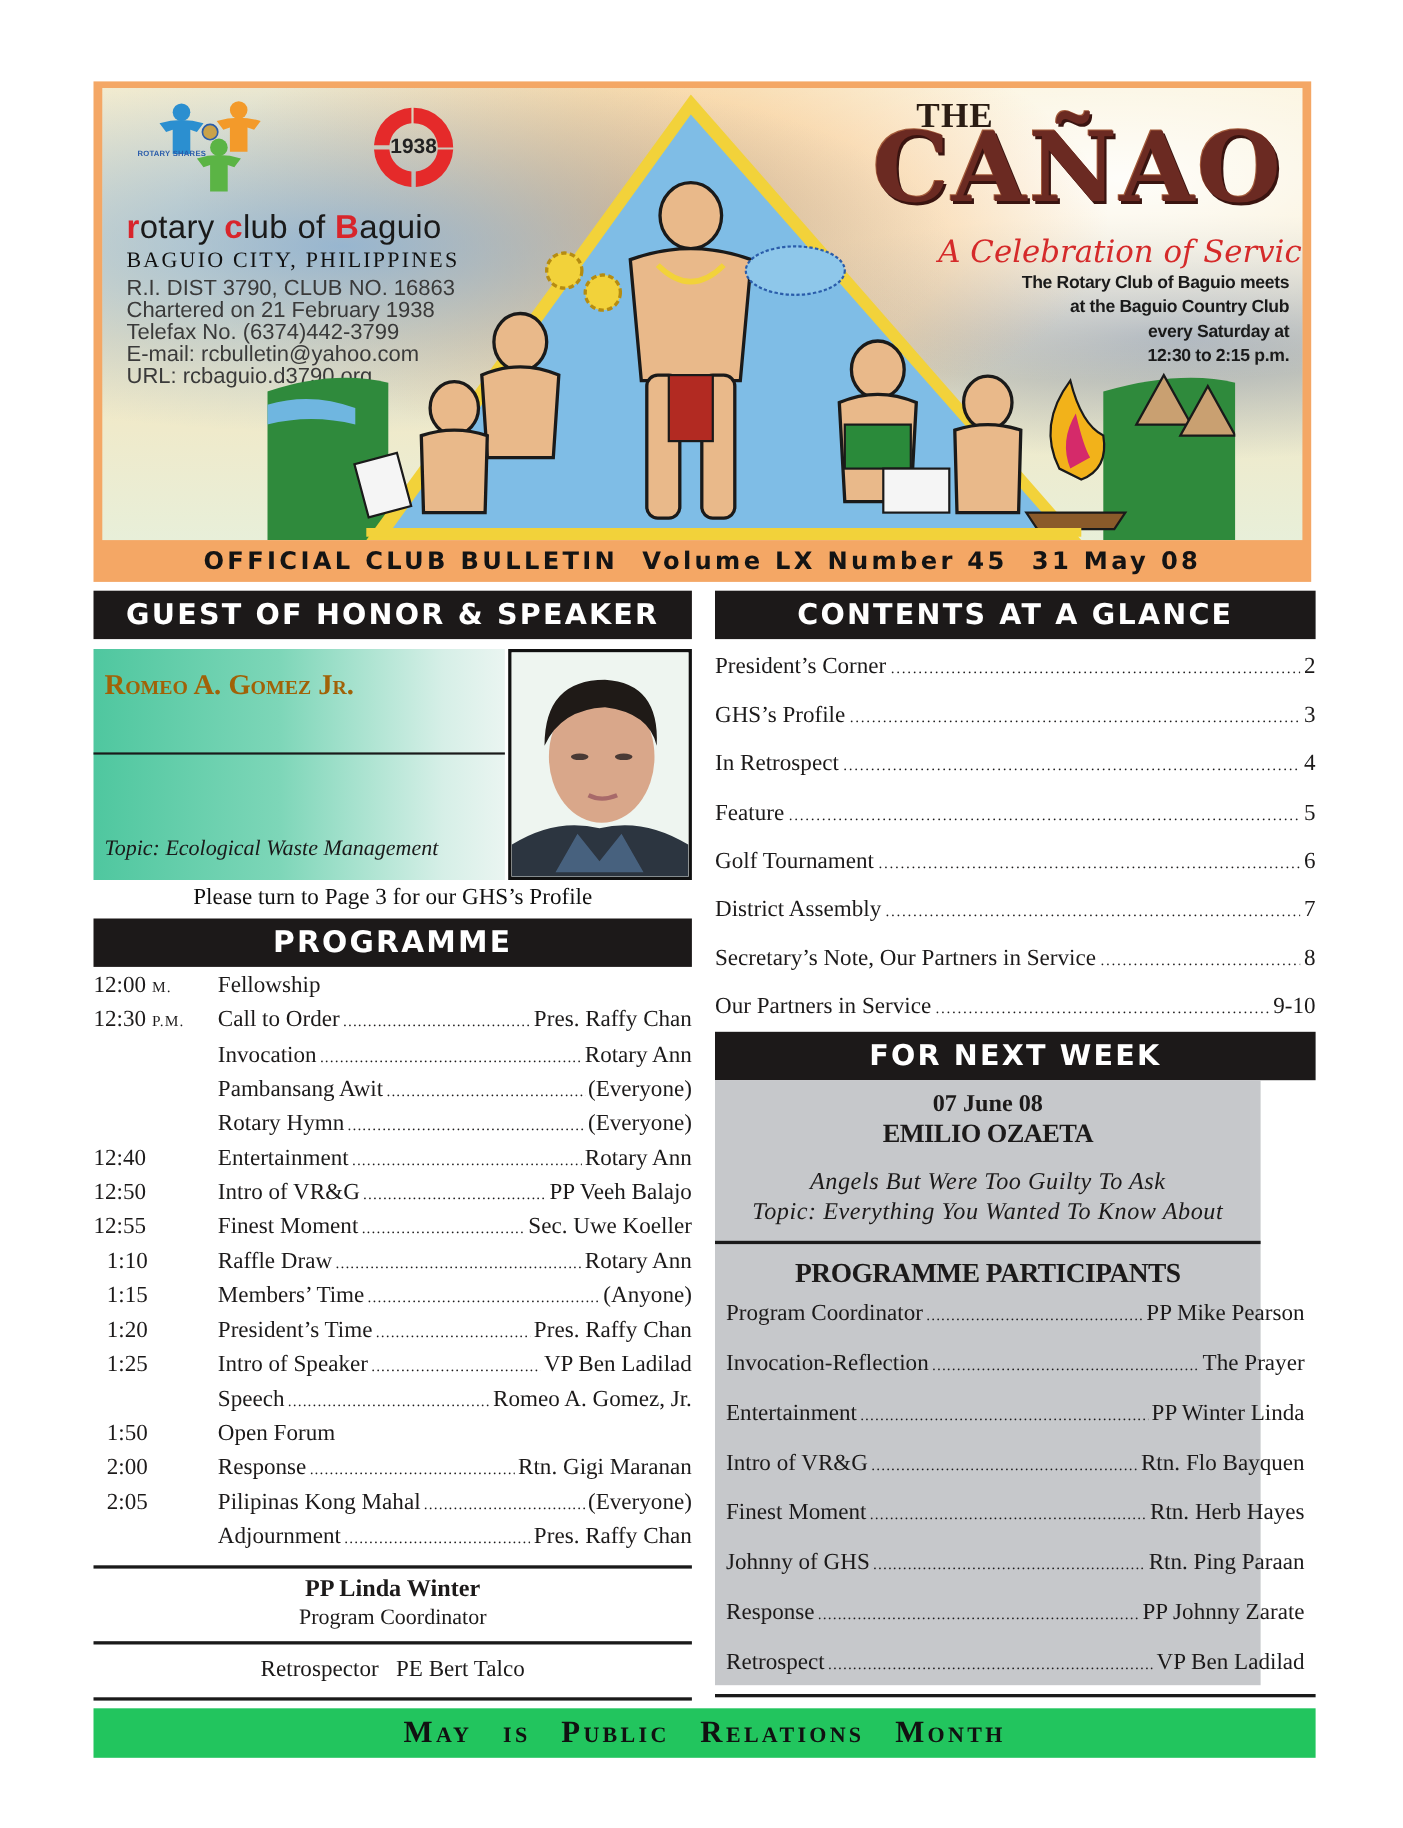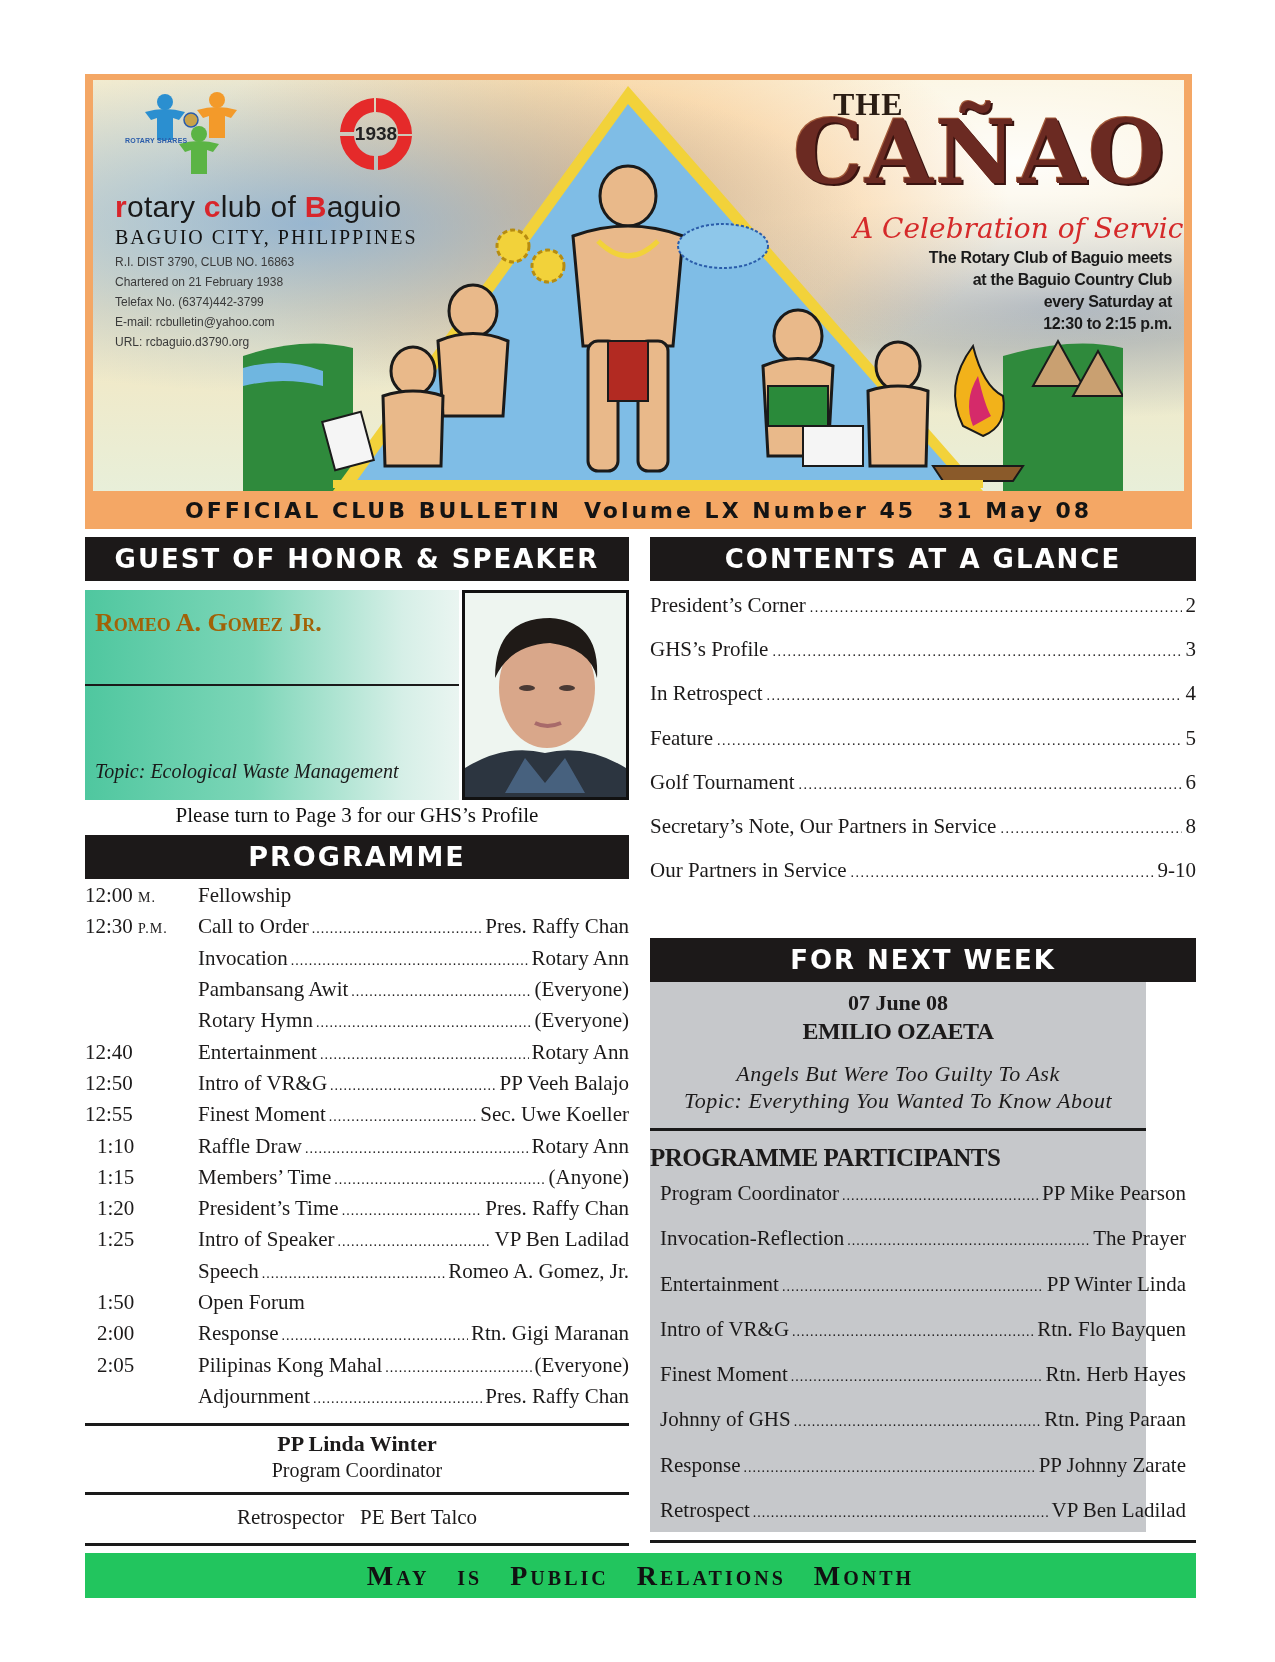--- a/index.html
+++ b/index.html
@@ -23,21 +23,21 @@
   
   .shares-logo { position: absolute; left: 46px; top: 10px; width: 110px; height: 90px; }
   .shares-label { position: absolute; left: 32px; top: 57px; font-family: "Liberation Sans", sans-serif; font-size: 7px; font-weight: bold; color: #2a5caa; letter-spacing: 0.2px; }
   
   .badge-1938 { position: absolute; left: 243px; top: 14px; width: 80px; height: 80px; }
   .badge-1938-text { position: absolute; left: 243px; top: 14px; width: 80px; height: 80px; display: flex; align-items: center; justify-content: center; font-family: "Liberation Sans", sans-serif; font-weight: bold; font-size: 19px; color: #222; }
 
   .club-name { position: absolute; left: 22px; top: 110px; font-family: "Liberation Sans", sans-serif; font-size: 30px; color: #1a1a1a; letter-spacing: 0.3px; white-space: nowrap; }
   .club-name .red { color: #d8252b; font-weight: bold; }
   .club-city { position: absolute; left: 22px; top: 146px; font-family: "Liberation Serif", serif; font-size: 20px; letter-spacing: 2px; color: #111; white-space: nowrap; }
-  .club-details { position: absolute; left: 22px; top: 172px; font-family: "Liberation Sans", sans-serif; font-size: 12px; line-height: 20px; color: #3a3a3a; }
+  .club-details { position: absolute; left: 22px; top: 172px; font-family: "Liberation Sans", sans-serif; font-size: 20px; line-height: 20px; color: #3a3a3a; }
 
   
   .pyramid { position: absolute; left: 150px; top: 6px; width: 880px; height: 405px; }
 
   .the-label { position: absolute; left: 740px; top: 6px; font-family: "Liberation Serif", serif; font-weight: bold; font-size: 32px; color: #2b1d14; letter-spacing: 1px; }
   .canao { position: absolute; left: 700px; top: 28px; font-family: "DejaVu Serif", serif; font-weight: bold; font-size: 88px; color: #6b2a22; letter-spacing: 2px;
            text-shadow: 2px 2px 0 #3a1410, -1px -1px 0 #a35a3a; line-height: 1; }
   .tagline { position: absolute; left: 760px; top: 132px; font-family: "DejaVu Serif", serif; font-style: italic; font-size: 28px; color: #d52a2a; white-space: nowrap; }
   .meeting-info { position: absolute; right: 12px; top: 167px; text-align: right; font-family: "Liberation Sans", sans-serif; font-weight: bold; font-size: 16px; line-height: 22px; color: #1a1a1a; letter-spacing: -0.3px; }
 
@@ -80,21 +80,21 @@
   .cont-row .dots { flex: 1; overflow: hidden; margin: 0 4px; }
   .cont-row .dots::before { content: "......................................................................................................................................"; font-size: 14px; letter-spacing: 1.5px; }
   .cont-row .pg { flex: none; text-align: right; }
 
   .next-head { left: 650px; top: 938px; width: 546px; height: 44px; font-size: 26px; line-height: 44px; }
   .next-box { position: absolute; left: 650px; top: 982px; width: 496px; height: 550px; background: #c6c8cb; }
   .next-date { position: absolute; left: 0; top: 8px; width: 100%; text-align: center; font-weight: bold; font-size: 22px; }
   .next-name { position: absolute; left: 0; top: 36px; width: 100%; text-align: center; font-weight: bold; font-size: 24px; letter-spacing: -0.5px; }
   .next-topic { position: absolute; left: 0; top: 78px; width: 100%; text-align: center; font-style: italic; font-size: 22px; line-height: 27px; letter-spacing: 0.5px; }
   .next-divider { position: absolute; left: 0; top: 146px; width: 100%; height: 3px; background: #1a1a1a; }
-  .pp-title { position: absolute; left: 0; top: 162px; width: 100%; font-weight: bold; font-size: 25px; letter-spacing: -0.5px; }
+  .pp-title { position: absolute; left: 0; top: 162px; width: 100%; text-align: center; font-weight: bold; font-size: 25px; letter-spacing: -0.5px; }
   .pp-list { position: absolute; left: 10px; top: 193px; width: 526px; }
   .pp-row { display: flex; align-items: baseline; height: 45.3px; padding-top: 6px; font-size: 21px; white-space: nowrap; }
   .pp-row .lbl { flex: none; }
   .pp-row .dots { flex: 1; overflow: hidden; margin: 0 3px; }
   .pp-row .dots::before { content: "...................................................................................................."; font-size: 14px; letter-spacing: 1px; }
   .pp-row .who { flex: none; text-align: left; }
 
   
   .footer { position: absolute; left: 85px; top: 1553px; width: 1111px; height: 45px; background: #22c55e; display: flex; align-items: center; justify-content: center; }
   .footer-text { font-family: "Liberation Serif", serif; font-weight: bold; font-size: 28px; font-variant: small-caps; letter-spacing: 3px; color: #111; word-spacing: 18px; }
@@ -391,20 +391,25 @@
       <span class="lbl">Feature</span>
       <span class="dots"></span>
       <span class="pg">5</span>
     </div>
   <div class="cont-row">
       <span class="lbl">Golf Tournament</span>
       <span class="dots"></span>
       <span class="pg">6</span>
     </div>
   <div class="cont-row">
+      <span class="lbl">District Assembly</span>
+      <span class="dots"></span>
+      <span class="pg">7</span>
+    </div>
+  <div class="cont-row">
       <span class="lbl">Secretary’s Note, Our Partners in Service</span>
       <span class="dots"></span>
       <span class="pg">8</span>
     </div>
   <div class="cont-row">
       <span class="lbl">Our Partners in Service</span>
       <span class="dots"></span>
       <span class="pg">9-10</span>
     </div>
 </div>

